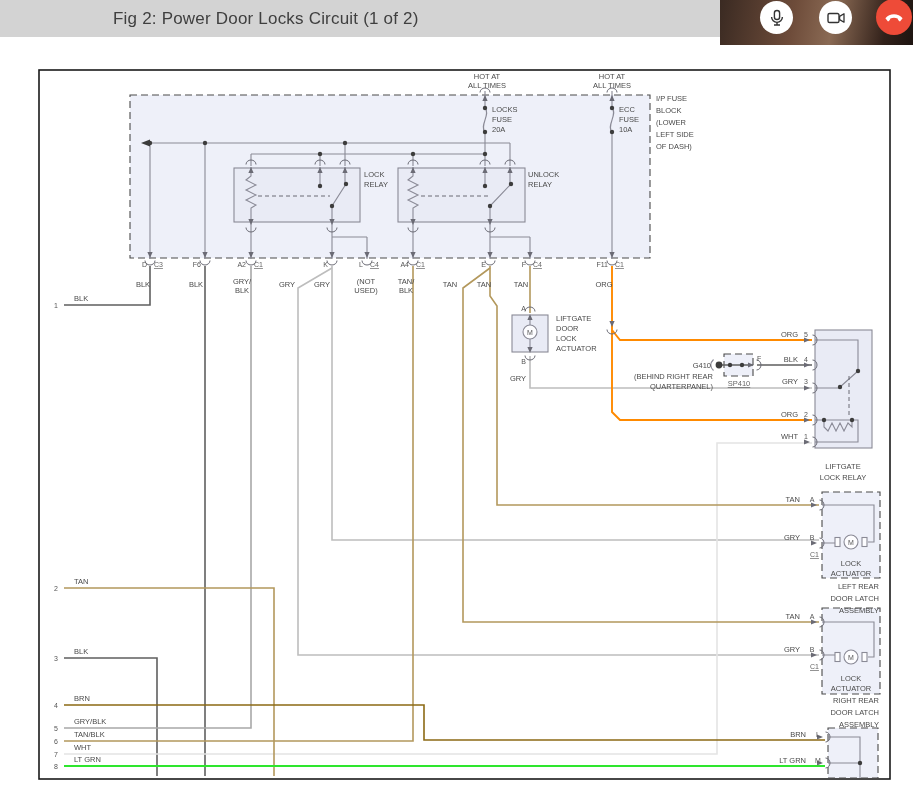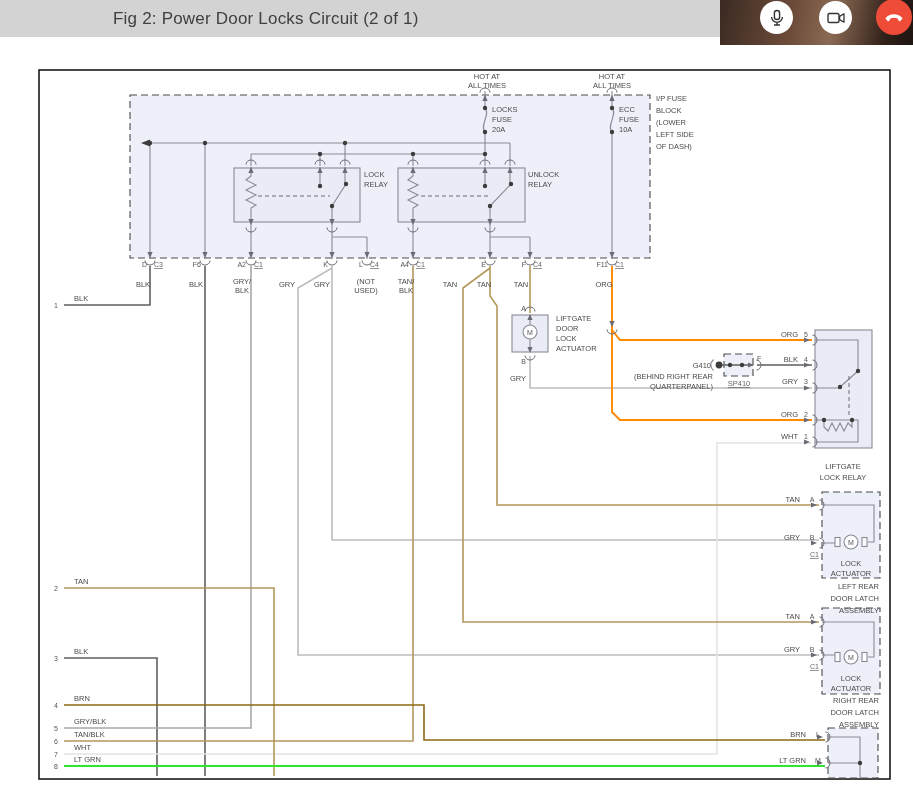--- a/index.html
+++ b/index.html
@@ -27,21 +27,21 @@
   .dashbox{fill:#eef0f9;stroke:#4a4a4a;stroke-width:1.1;stroke-dasharray:7 4;}
   .dot{fill:#3c3c3c;}
   .motor{fill:#fdfdff;stroke:#8a8a96;stroke-width:1.1;}
 </style>
 </head>
 <body>
 
 <div id="stage">
 
   <div id="topbar">
-    <span id="title">Fig 2: Power Door Locks Circuit (2 of 1)</span>
+    <span id="title">Fig 2: Power Door Locks Circuit (1 of 2)</span>
   </div>
 
   <div id="callbar">
     <div class="cbtn white" style="left:40px;">
       <svg width="20" height="20" viewBox="-10 -10 20 20">
         <rect x="-2.6" y="-7.5" width="5.2" height="9" rx="2.6" fill="none" stroke="#333" stroke-width="1.4"></rect>
         <path d="M-5.4,-1 a5.4,5.4 0 0 0 10.8,0" fill="none" stroke="#333" stroke-width="1.4"></path>
         <path d="M0,4.4 V6.6 M-3,7 H3" stroke="#333" stroke-width="1.4" fill="none"></path>
       </svg>
     </div>

